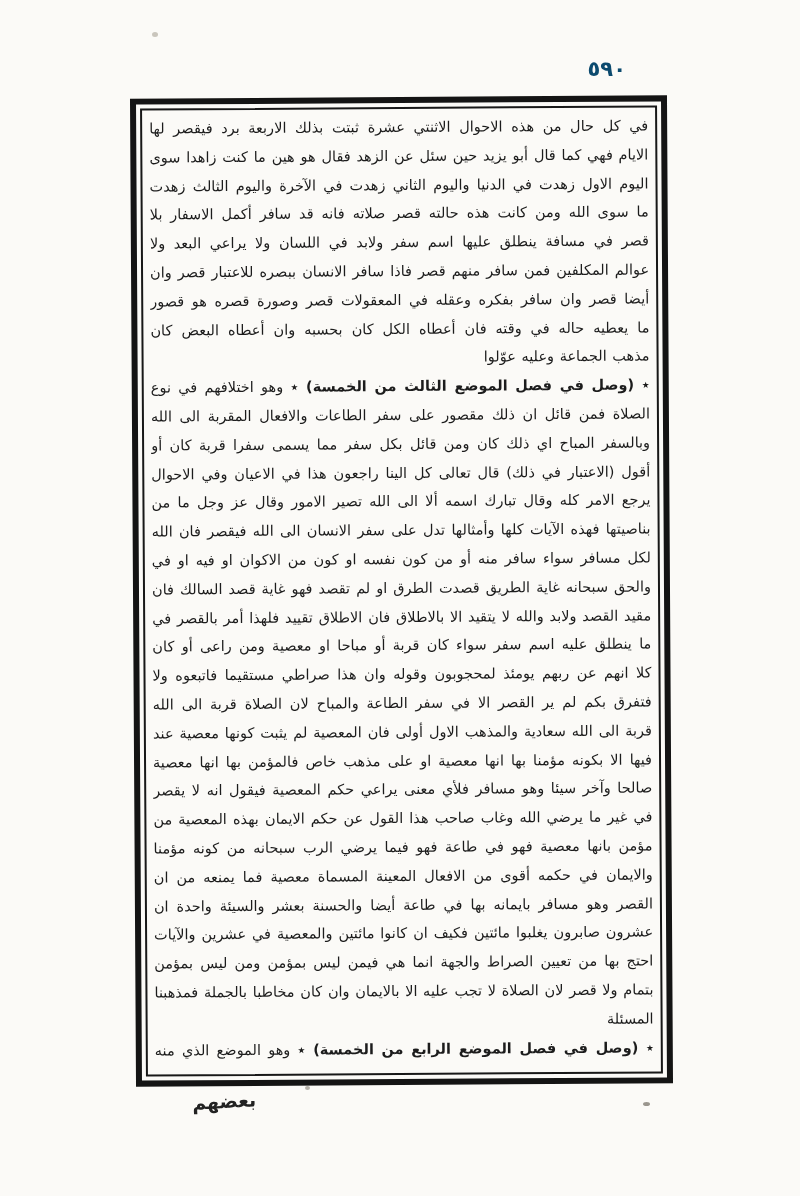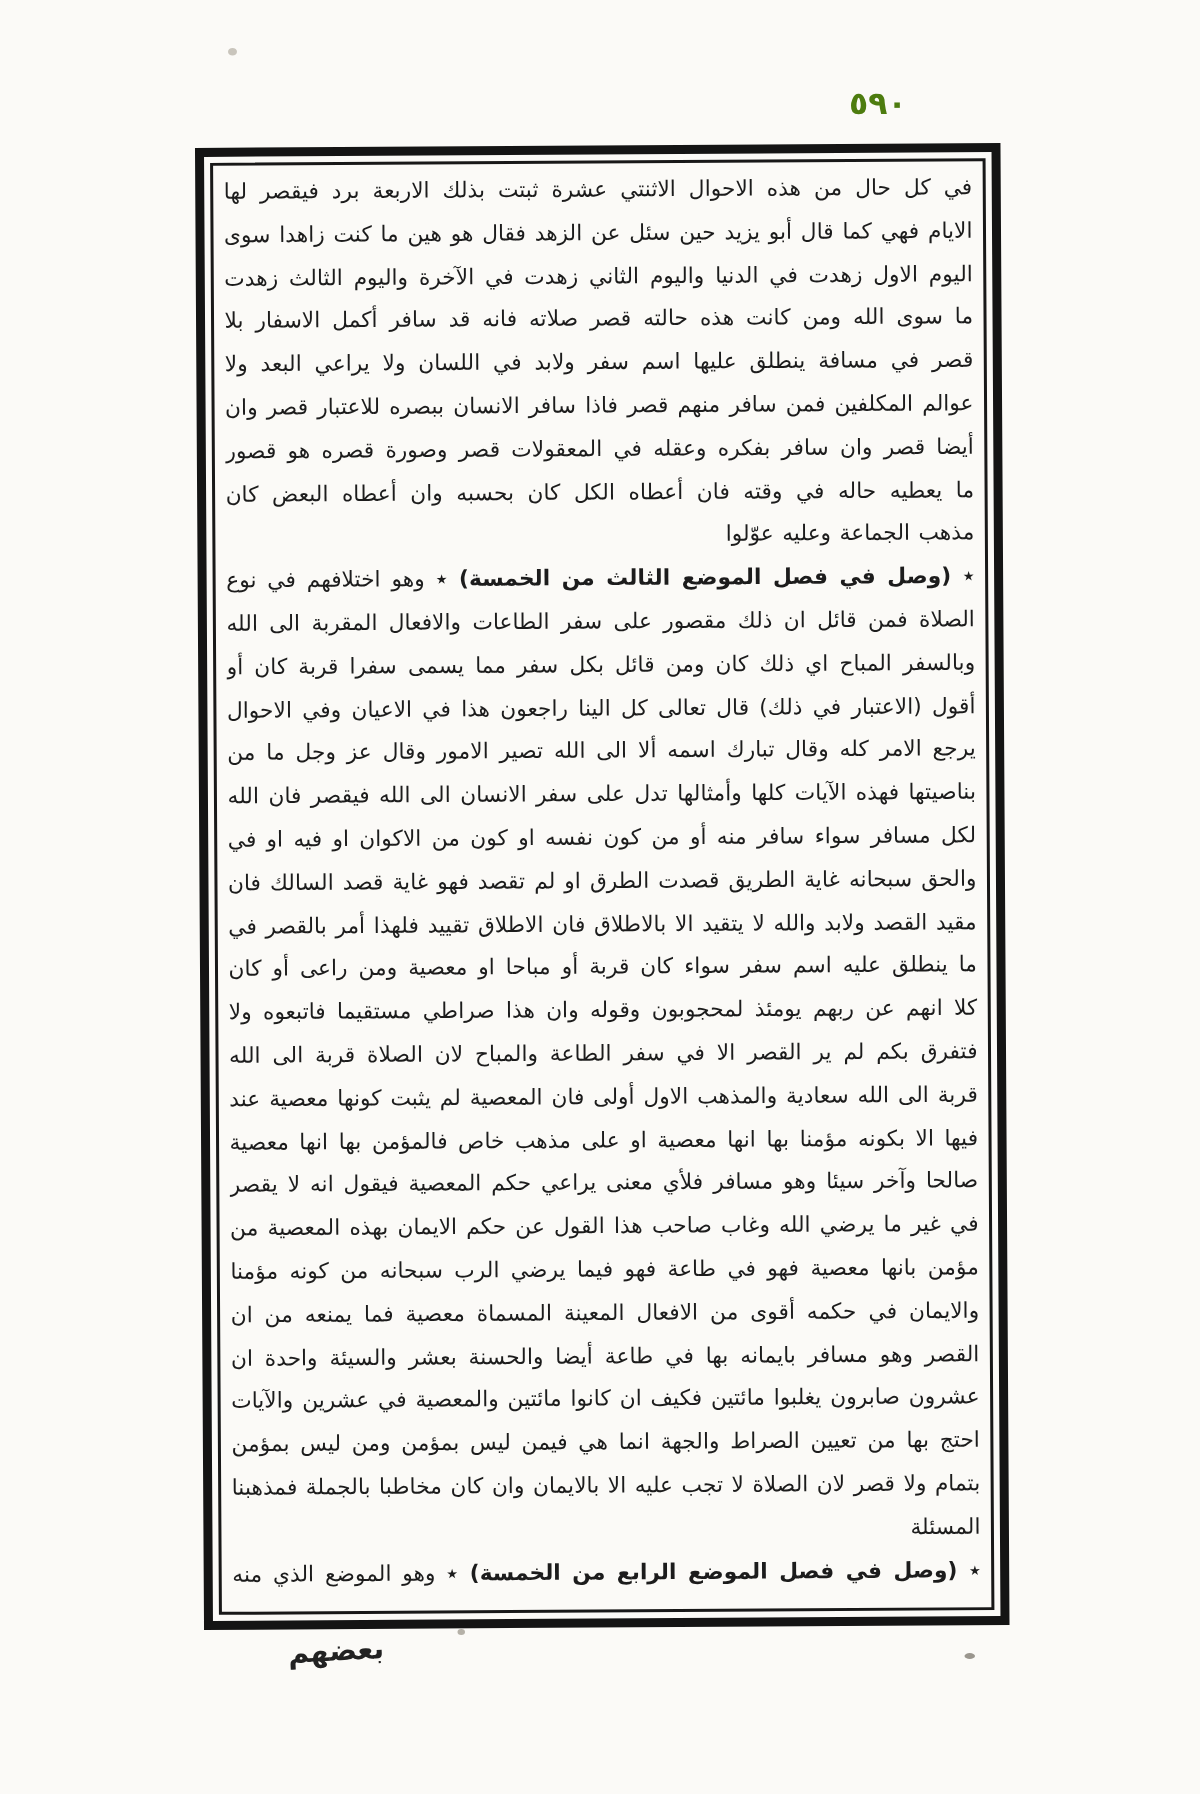--- a/index.html
+++ b/index.html
@@ -3,22 +3,22 @@
 <meta charset="utf-8">
 <style>
   html,body{margin:0;padding:0;}
   .paper{
     position:relative; width:800px; height:1196px;
     background:#fbfaf7; overflow:hidden;
     font-family:"DejaVu Sans", sans-serif; color:#1a1a1a;
   }
   .page-number{
     position:absolute; top:57px; left:566px; width:60px;
-    font-size:21px; font-weight:bold; letter-spacing:3px; text-align:left;
-    color:#4d7c0f;
+    font-size:21px; font-weight:bold; letter-spacing:3px; text-align:right;
+    color:#0c4a6e;
   }
   .frame-outer{
     position:absolute; left:133px; top:97px; width:537px; height:988px;
     box-sizing:border-box; border:6px solid #141414;
     transform:rotate(-0.35deg); background:#fbfaf7;
   }
   .frame-inner{
     box-sizing:border-box; height:calc(100% - 8px); margin:4px;
     border:2px solid #181818; padding:4px 7px 0 7px; overflow:hidden;
   }

